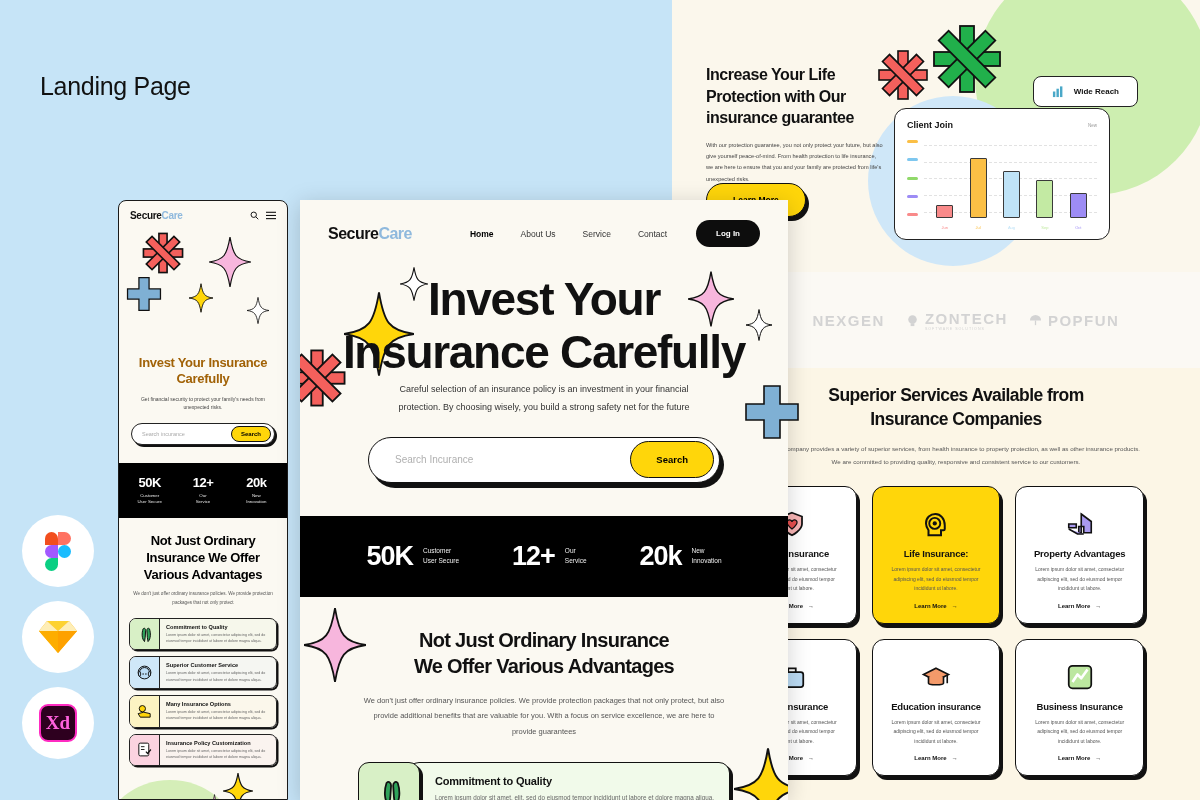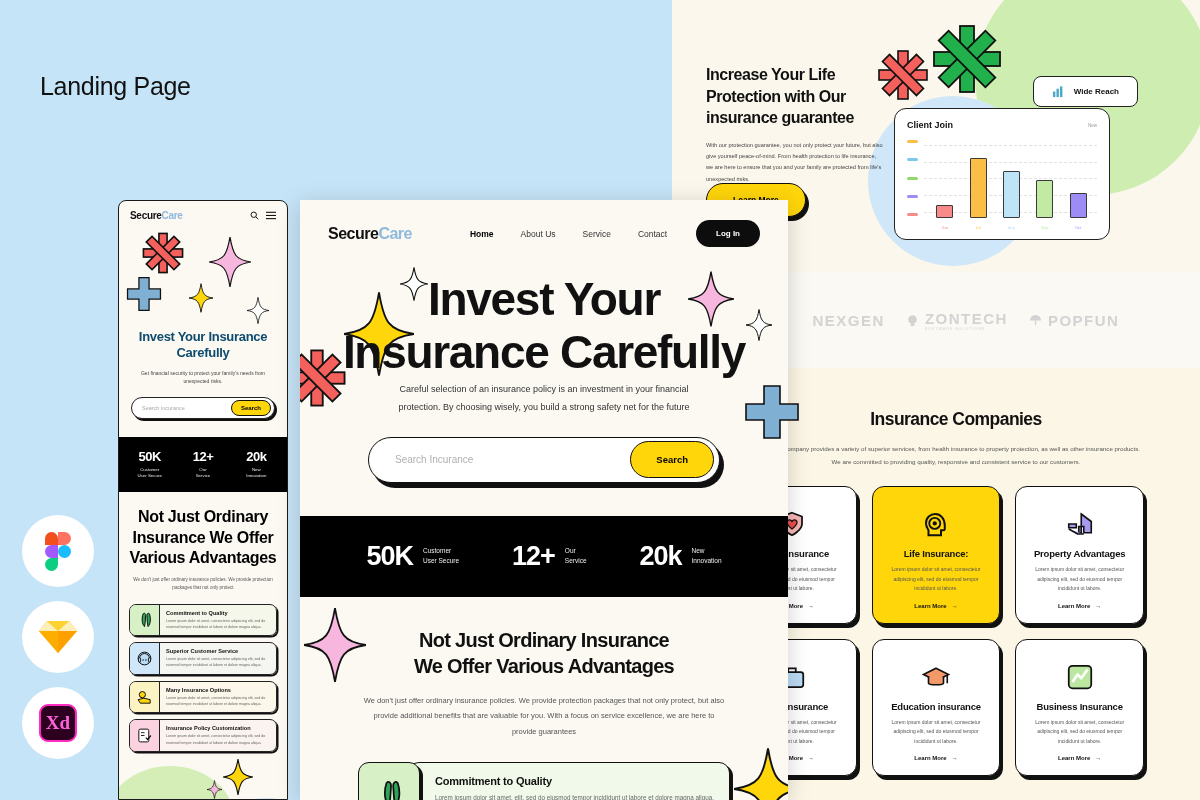--- a/index.html
+++ b/index.html
@@ -46,34 +46,34 @@
   .mobile {
     position: absolute; left: 118px; top: 200px; width: 170px; height: 600px;
     background: #fbf9f2; border: 1.5px solid #1a1a1a; border-radius: 8px 8px 0 0;
     overflow: hidden; z-index: 5;
   }
   .m-nav { display:flex; align-items:center; justify-content:space-between; padding: 9px 11px 4px; }
   .m-logo { font-size: 10px; font-weight: 800; letter-spacing: -0.3px; }
   .m-logo .a { color:#111; } .m-logo .b { color:#8fb9dd; }
   .m-nav-icons { display:flex; gap:7px; align-items:center; }
   .m-hero-art { position: relative; height: 104px; }
-  .m-hero-title { text-align:center; font-size:13px; font-weight:800; line-height:1.25; color:#0c4a6e; padding: 0 8px; letter-spacing:-0.3px;}
+  .m-hero-title { text-align:center; font-size:13px; font-weight:800; line-height:1.25; color:#a16207; padding: 0 8px; letter-spacing:-0.3px;margin-top:26px;}
   .m-hero-desc { text-align:center; font-size:5px; color:#444; line-height:1.7; margin-top:7px; padding:0 16px; }
   .m-search {
     margin: 11px 12px 0; height: 22px; background:#fff; border:1px solid #222; border-radius: 40px;
     display:flex; align-items:center; justify-content:space-between; padding: 0 3px 0 10px;
     box-shadow: 2px 2px 0 #111;
   }
   .m-search span { font-size:5.5px; color:#aaa; }
   .m-search b { background:#ffd60a; border:1px solid #111; border-radius:30px; font-size:6px; padding:4px 9px; font-weight:700;}
   .m-stats { margin-top: 18px; background:#000; color:#fff; display:flex; padding:12px 4px; }
   .m-stat { flex:1; text-align:center; }
   .m-stat .n { font-size: 13px; font-weight: 800; letter-spacing:-0.5px; }
   .m-stat .l { font-size: 4.4px; margin-top: 3px; line-height:1.5; color:#e6e6e6; }
-  .m-sec-title { text-align:center; font-size:16px; font-weight:800; line-height:1.3; margin-top:15px; padding:0 6px; letter-spacing:-0.3px;}
+  .m-sec-title { text-align:center; font-size:13px; font-weight:800; line-height:1.3; margin-top:15px; padding:0 6px; letter-spacing:-0.3px;}
   .m-sec-desc { text-align:center; font-size:4.6px; color:#555; line-height:1.8; margin-top:7px; padding:0 14px; }
   .m-feats { margin: 11px 10px 0; display:flex; flex-direction:column; gap:6px; }
   .m-feat { display:flex; border:1px solid #222; border-radius:7px; overflow:hidden; box-shadow: 1.5px 1.5px 0 #111; }
   .m-feat .ic { width:30px; display:flex; align-items:center; justify-content:center; border-right:1px solid #222; }
   .m-feat .tx { flex:1; padding:5px 6px; }
   .m-feat .tx h4 { font-size:5.6px; font-weight:800; color:#111; }
   .m-feat .tx p { font-size:3.6px; color:#666; line-height:1.75; margin-top:2px; }
   .m-bottom-art { position:relative; height: 70px; overflow:hidden; }
 
   
@@ -343,21 +343,21 @@
       <svg width="13" height="13" viewBox="0 0 14 14">
         <path d="M1 7 A6 6 0 0 1 13 7 Z" fill="#d3d3d3"></path>
           <rect x="6.3" y="7" width="1.4" height="5" fill="#d3d3d3"></rect>
       </svg>
       <span>POPFUN</span>
     </div>
   </div>
 
   <div class="rserv">
     <h2>
-      <br>
+      <span>Superior Services Available from</span><br>
       <span>Insurance Companies</span>
     </h2>
     <div class="lead">Our company provides a variety of superior services, from health insurance to property protection, as well as other insurance products. We are committed to providing quality, responsive and consistent service to our customers.</div>
     <div class="svc-grid" id="svc-grid">
         <div class="svc ">
      <div class="ico">
             <svg width="30" height="30" viewBox="0 0 24 24">
               <path d="M12 3 L20 6 V12 C20 17 12 21 12 21 C12 21 4 17 4 12 V6 Z" fill="#f9b6b6" stroke="#111" stroke-width="1.4"></path>
               <path d="M12 16 C9 13.5 8 12.3 8 11 a2 2 0 014-0.6 a2 2 0 014 0.6 c0 1.3-1 2.5-4 5z" fill="#e8504f" stroke="#111" stroke-width="1"></path>
             </svg>

